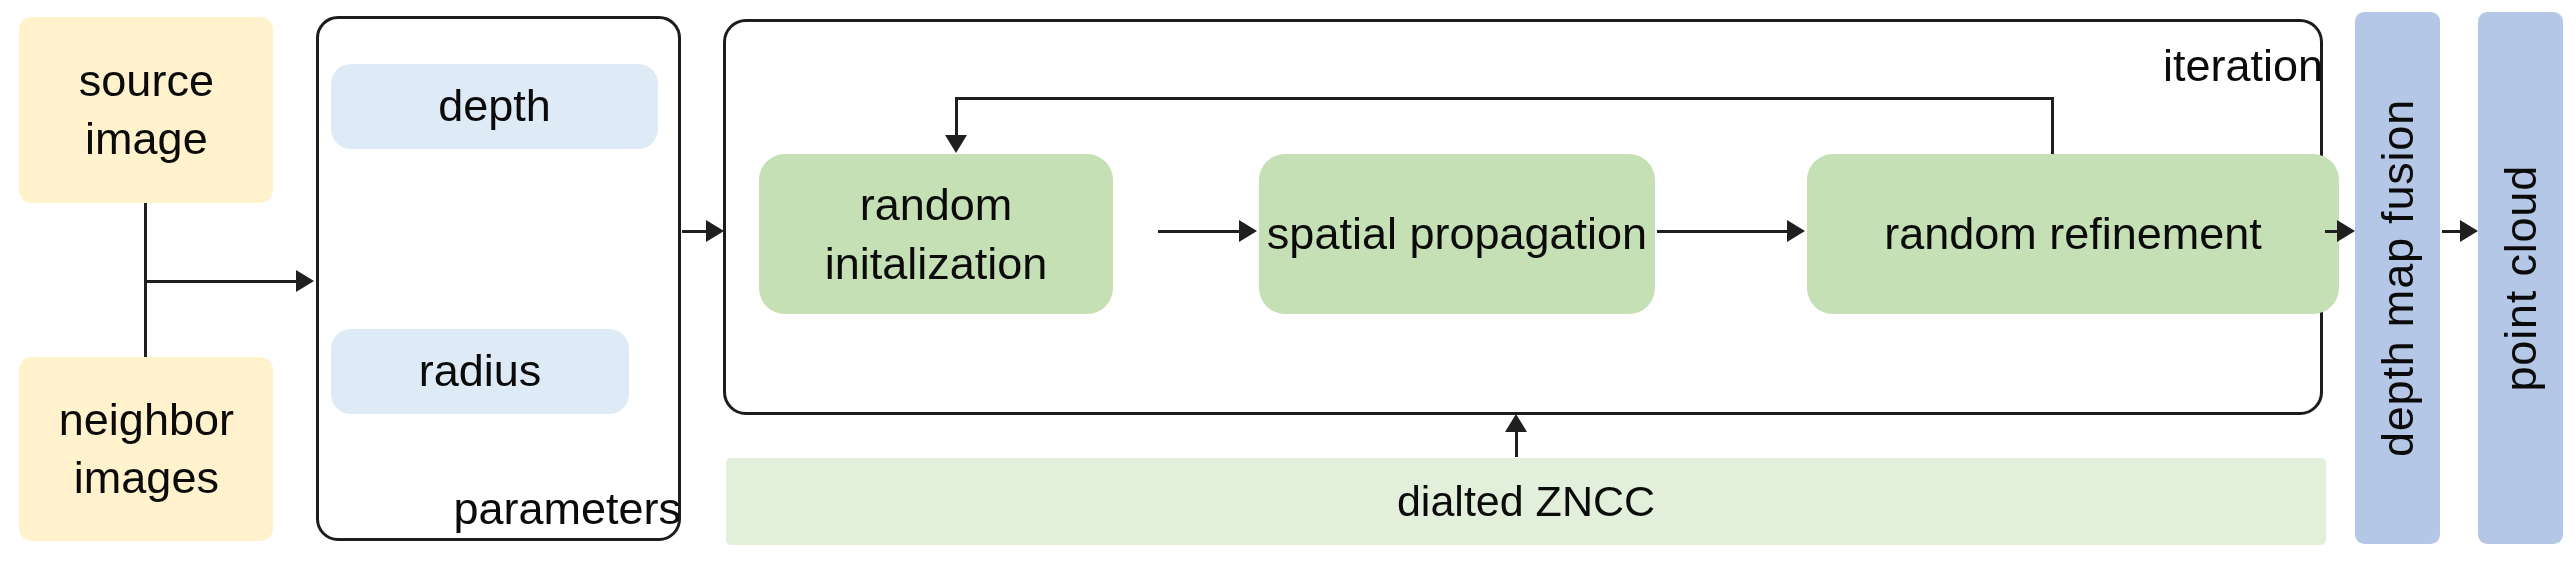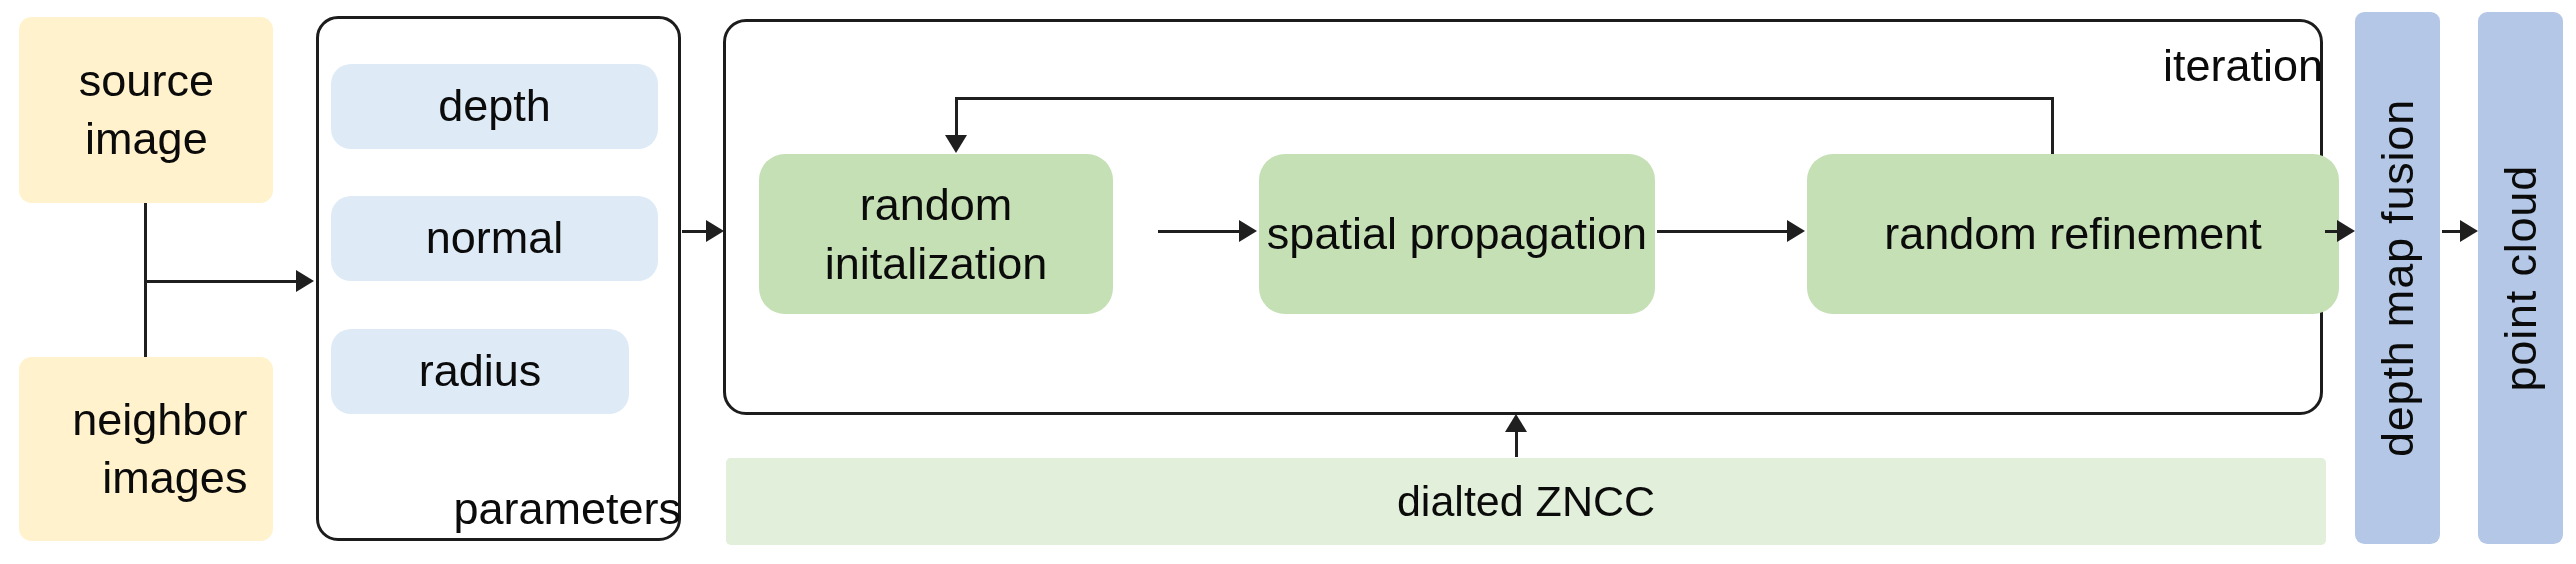--- a/index.html
+++ b/index.html
@@ -45,35 +45,32 @@
 </style>
 </head>
 <body>
 
 <div id="canvas">
 
   <div class="node ybox" style="left:19.4px;top:17px;width:254px;height:186px;">
     <div class="txt" style="width:202px;">source image</div>
   </div>
 
-  <div class="node ybox" style="left:19.4px;top:357px;width:254px;height:184px;text-align:right;">
+  <div class="node ybox" style="left:19.4px;top:357px;width:254px;height:184px;">
     <div class="txt" style="width:202px;">neighbor images</div>
   </div>
 
   <div class="vline" style="left:144px;top:203px;height:154px;"></div>
   <div class="hline" style="left:144px;top:280px;width:153px;"></div>
   <div class="arr arr-right" style="left:296px;top:270px;"></div>
 
   <div class="node panel" style="left:316px;top:16.3px;width:365px;height:525px;"></div>
 
   <div class="node chip" style="left:331px;top:64px;width:327px;height:85px;">
     <div class="txt">depth</div>
-  </div>
-  <div class="node chip" style="left:331px;top:196px;width:327px;height:85px;">
-    <div class="txt">normal</div>
   </div>
   <div class="node chip" style="left:331px;top:329px;width:298px;height:85px;">
     <div class="txt">radius</div>
   </div>
 
   <div class="caption" style="left:316px;top:483px;width:365px;font-size:45px;">parameters</div>
 
   <div class="hline" style="left:682px;top:230px;width:27px;"></div>
   <div class="arr arr-right" style="left:706px;top:220px;"></div>
 

